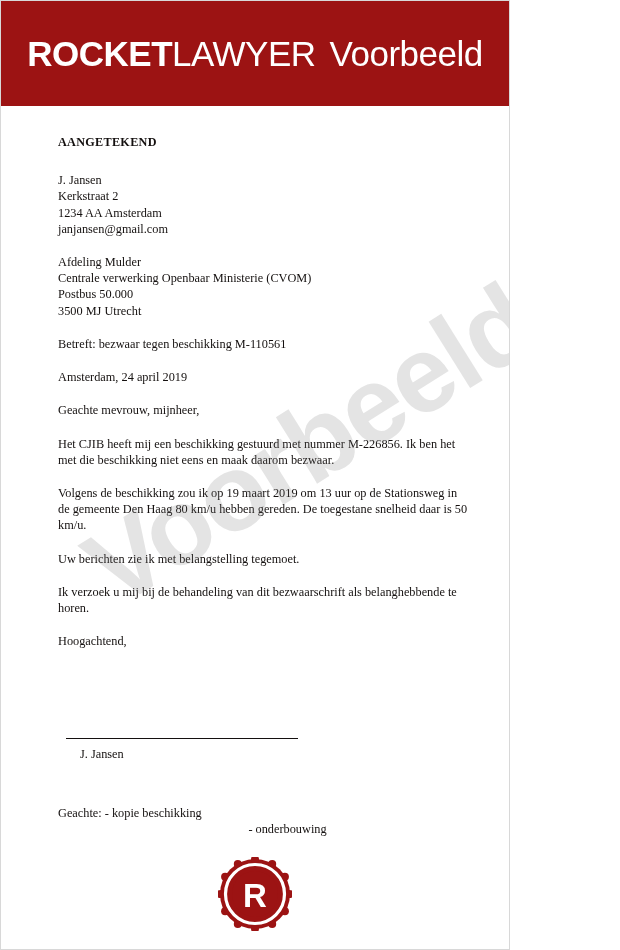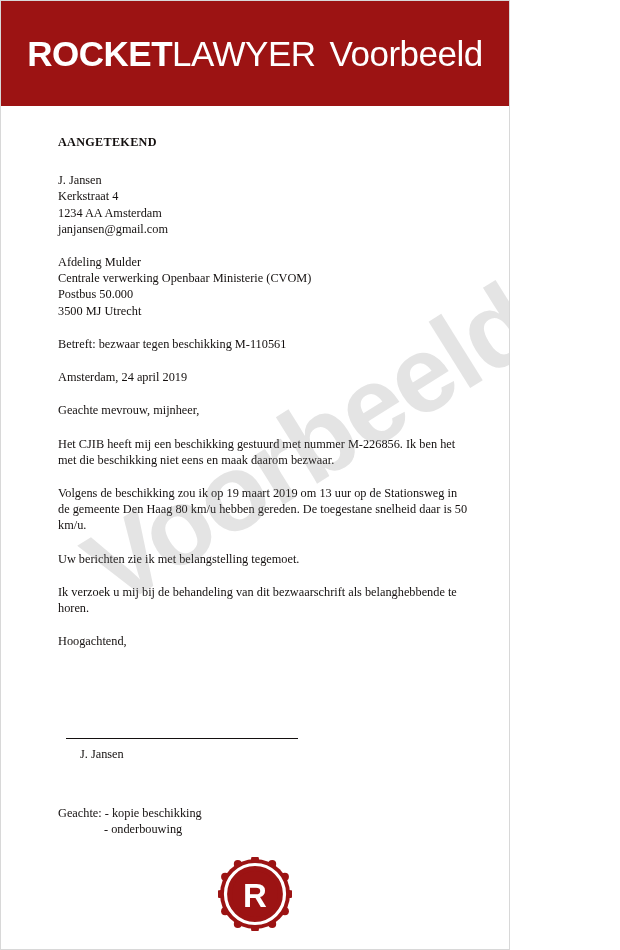--- a/index.html
+++ b/index.html
@@ -86,20 +86,21 @@
   .sig-name {
     margin-left: 22px;
     margin-bottom: 42px;
   }
   .attach {
     margin-top: 4px;
   }
   .attach .indent {
     display: block;
     padding-left: 46px;
+    text-align: center;
   }
   
   .watermark {
     position: absolute;
     top: 196px;
     left: 36px;
     width: 548px;
     height: 620px;
     pointer-events: none;
     z-index: 5;
@@ -151,21 +152,21 @@
   <div class="watermark">
     <span>Voorbeeld</span>
   </div>
 
   <div class="doc">
 
     <div class="aangetekend">AANGETEKEND</div>
 
     <div class="block">
       <span class="line">J. Jansen</span>
-      <span class="line">Kerkstraat 4</span>
+      <span class="line">Kerkstraat 2</span>
       <span class="line">1234 AA Amsterdam</span>
       <span class="line">janjansen@gmail.com</span>
     </div>
 
     <div class="block">
       <span class="line">Afdeling Mulder</span>
       <span class="line">Centrale verwerking Openbaar Ministerie (CVOM)</span>
       <span class="line">Postbus 50.000</span>
       <span class="line">3500 MJ Utrecht</span>
     </div>

